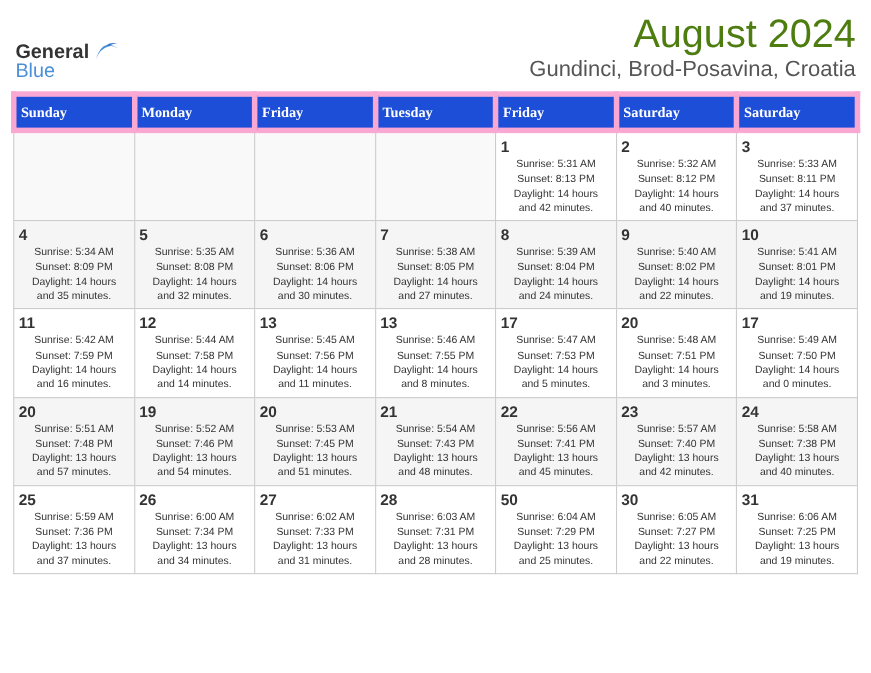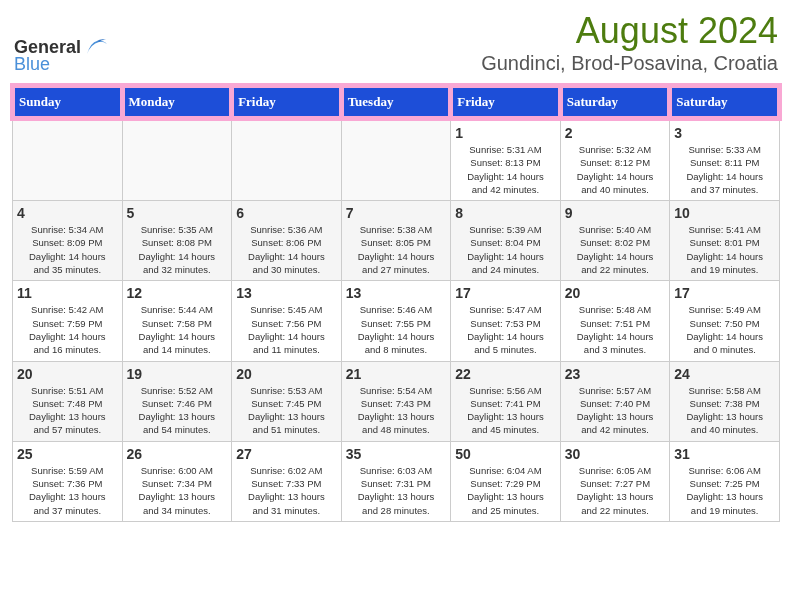--- a/index.html
+++ b/index.html
@@ -233,21 +233,21 @@
         </td>
         <td>
           <span class="day-number">26</span>
           <div class="day-info">Sunrise: 6:00 AM<br>Sunset: 7:34 PM<br>Daylight: 13 hours<br>and 34 minutes.</div>
         </td>
         <td>
           <span class="day-number">27</span>
           <div class="day-info">Sunrise: 6:02 AM<br>Sunset: 7:33 PM<br>Daylight: 13 hours<br>and 31 minutes.</div>
         </td>
         <td>
-          <span class="day-number">35</span>
+          <span class="day-number">28</span>
           <div class="day-info">Sunrise: 6:03 AM<br>Sunset: 7:31 PM<br>Daylight: 13 hours<br>and 28 minutes.</div>
         </td>
         <td>
           <span class="day-number">50</span>
           <div class="day-info">Sunrise: 6:04 AM<br>Sunset: 7:29 PM<br>Daylight: 13 hours<br>and 25 minutes.</div>
         </td>
         <td>
           <span class="day-number">30</span>
           <div class="day-info">Sunrise: 6:05 AM<br>Sunset: 7:27 PM<br>Daylight: 13 hours<br>and 22 minutes.</div>
         </td>

